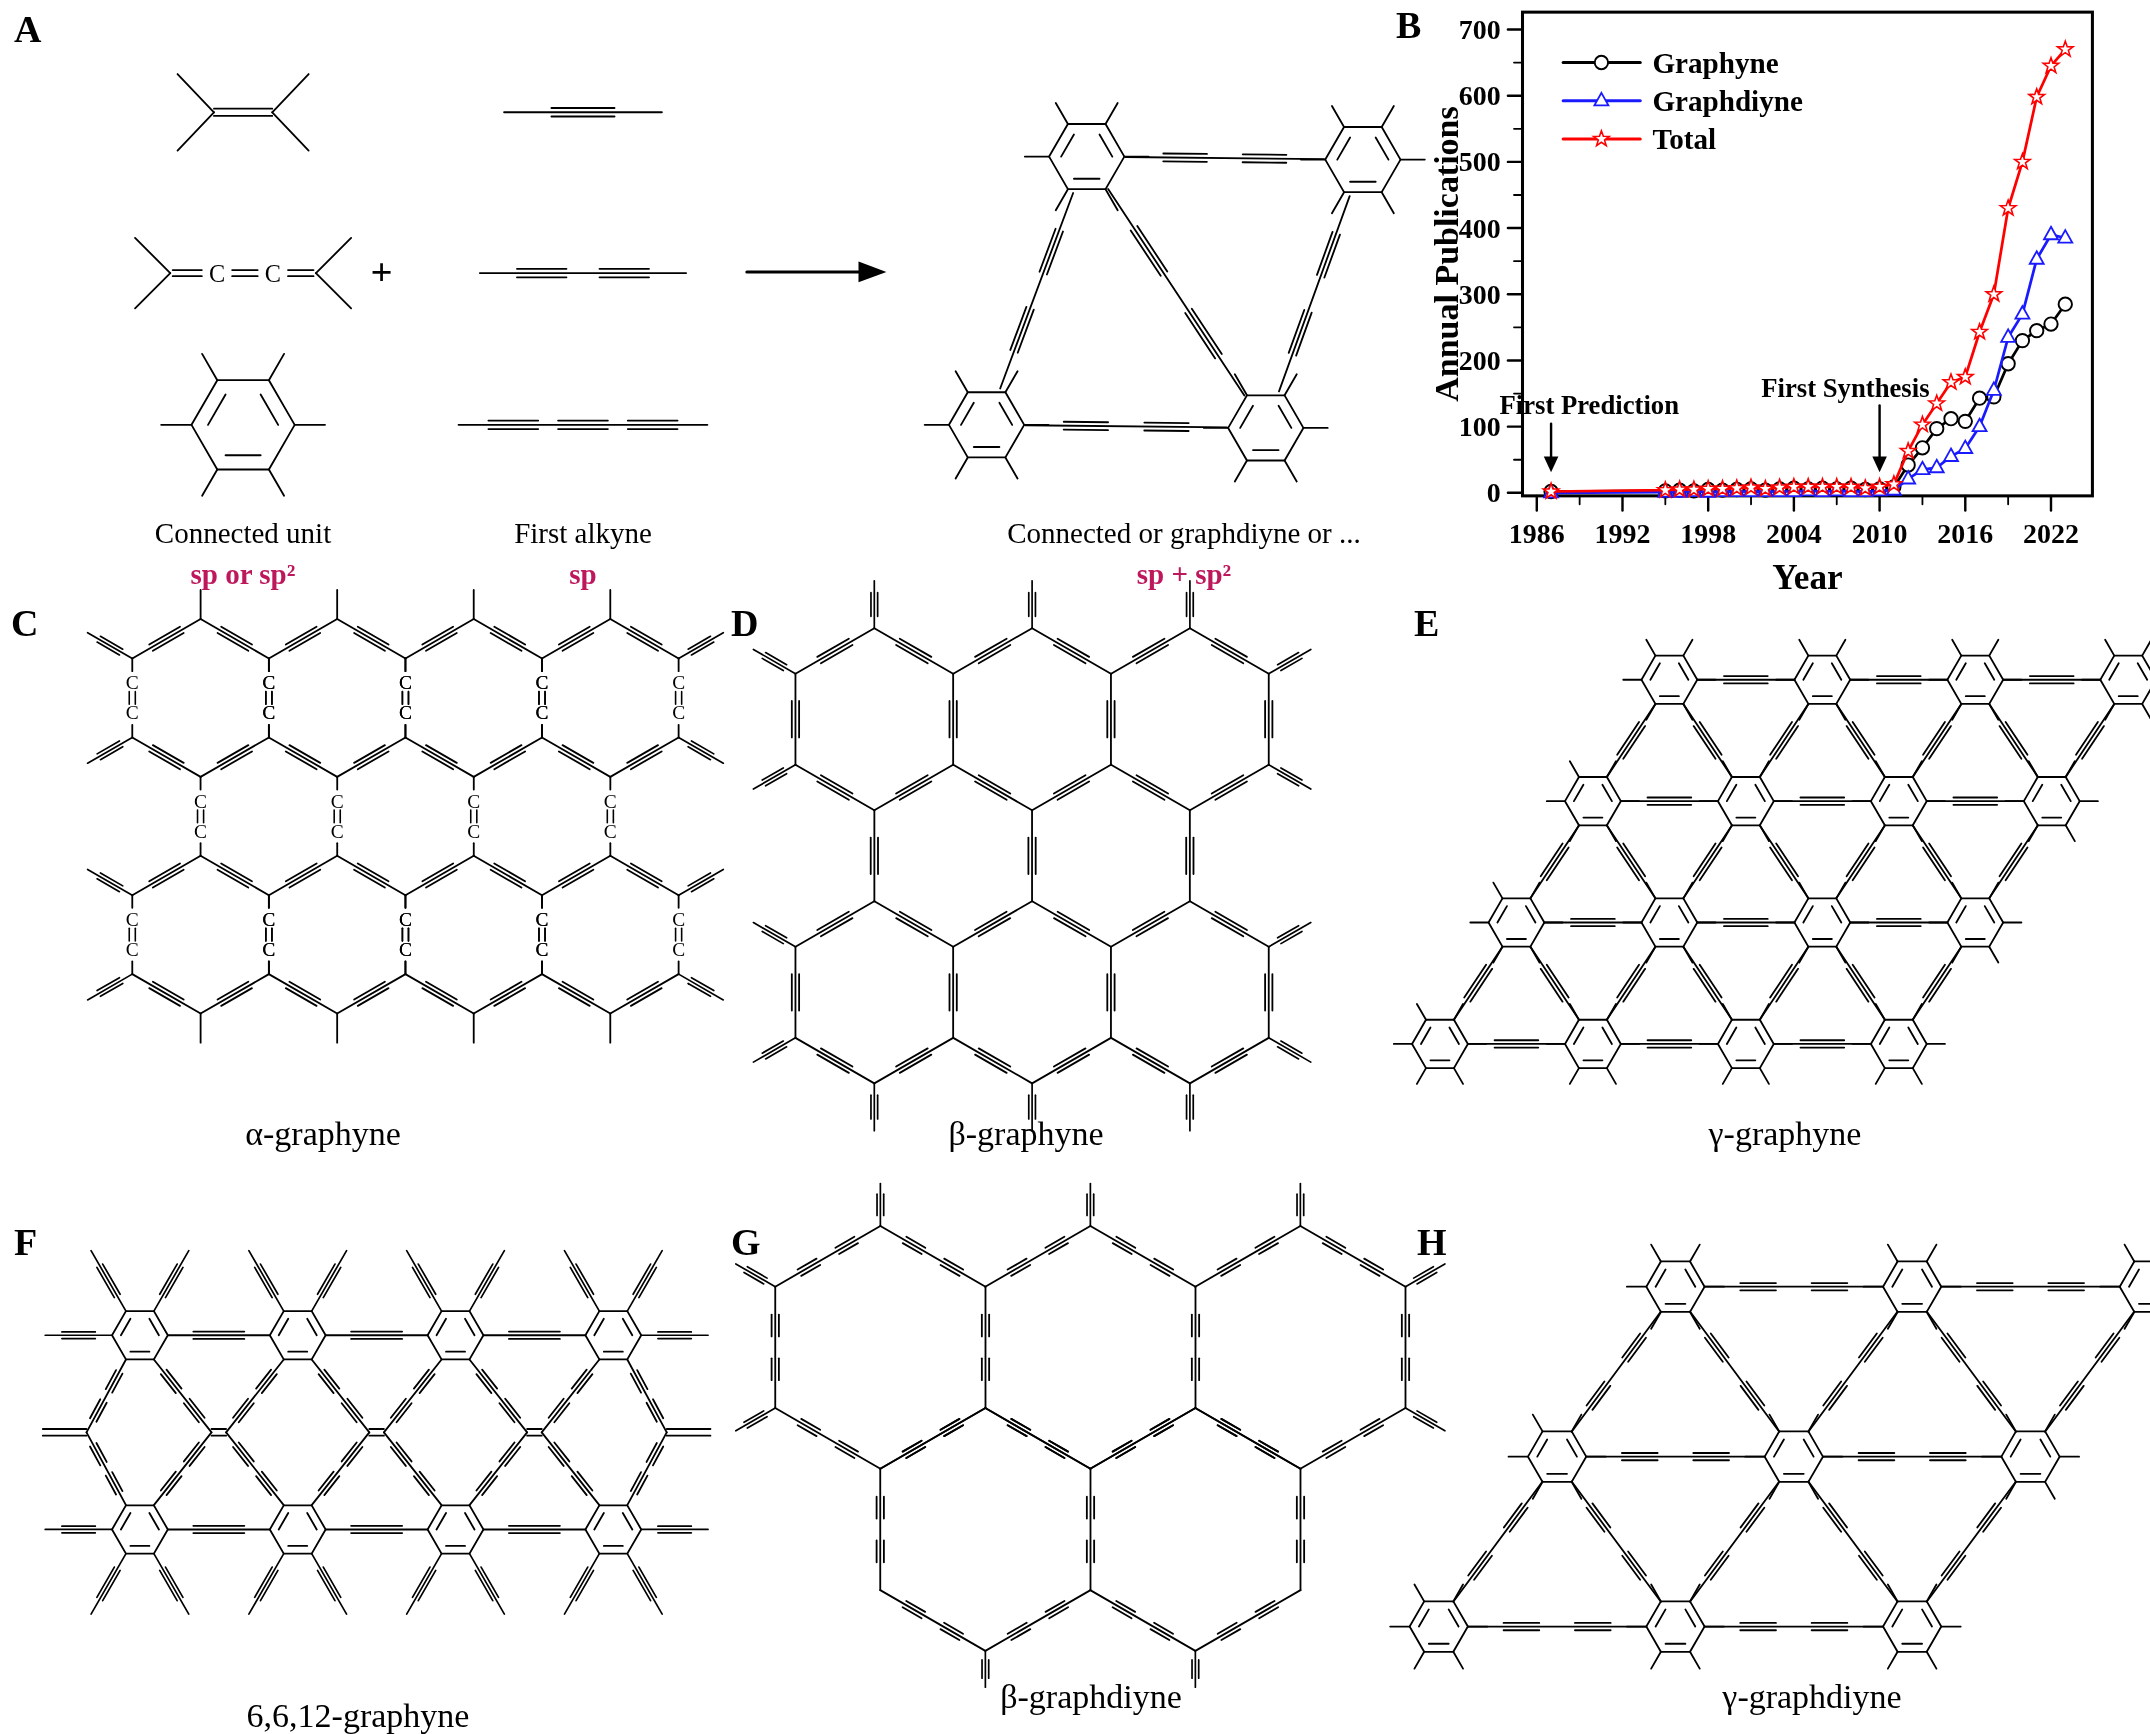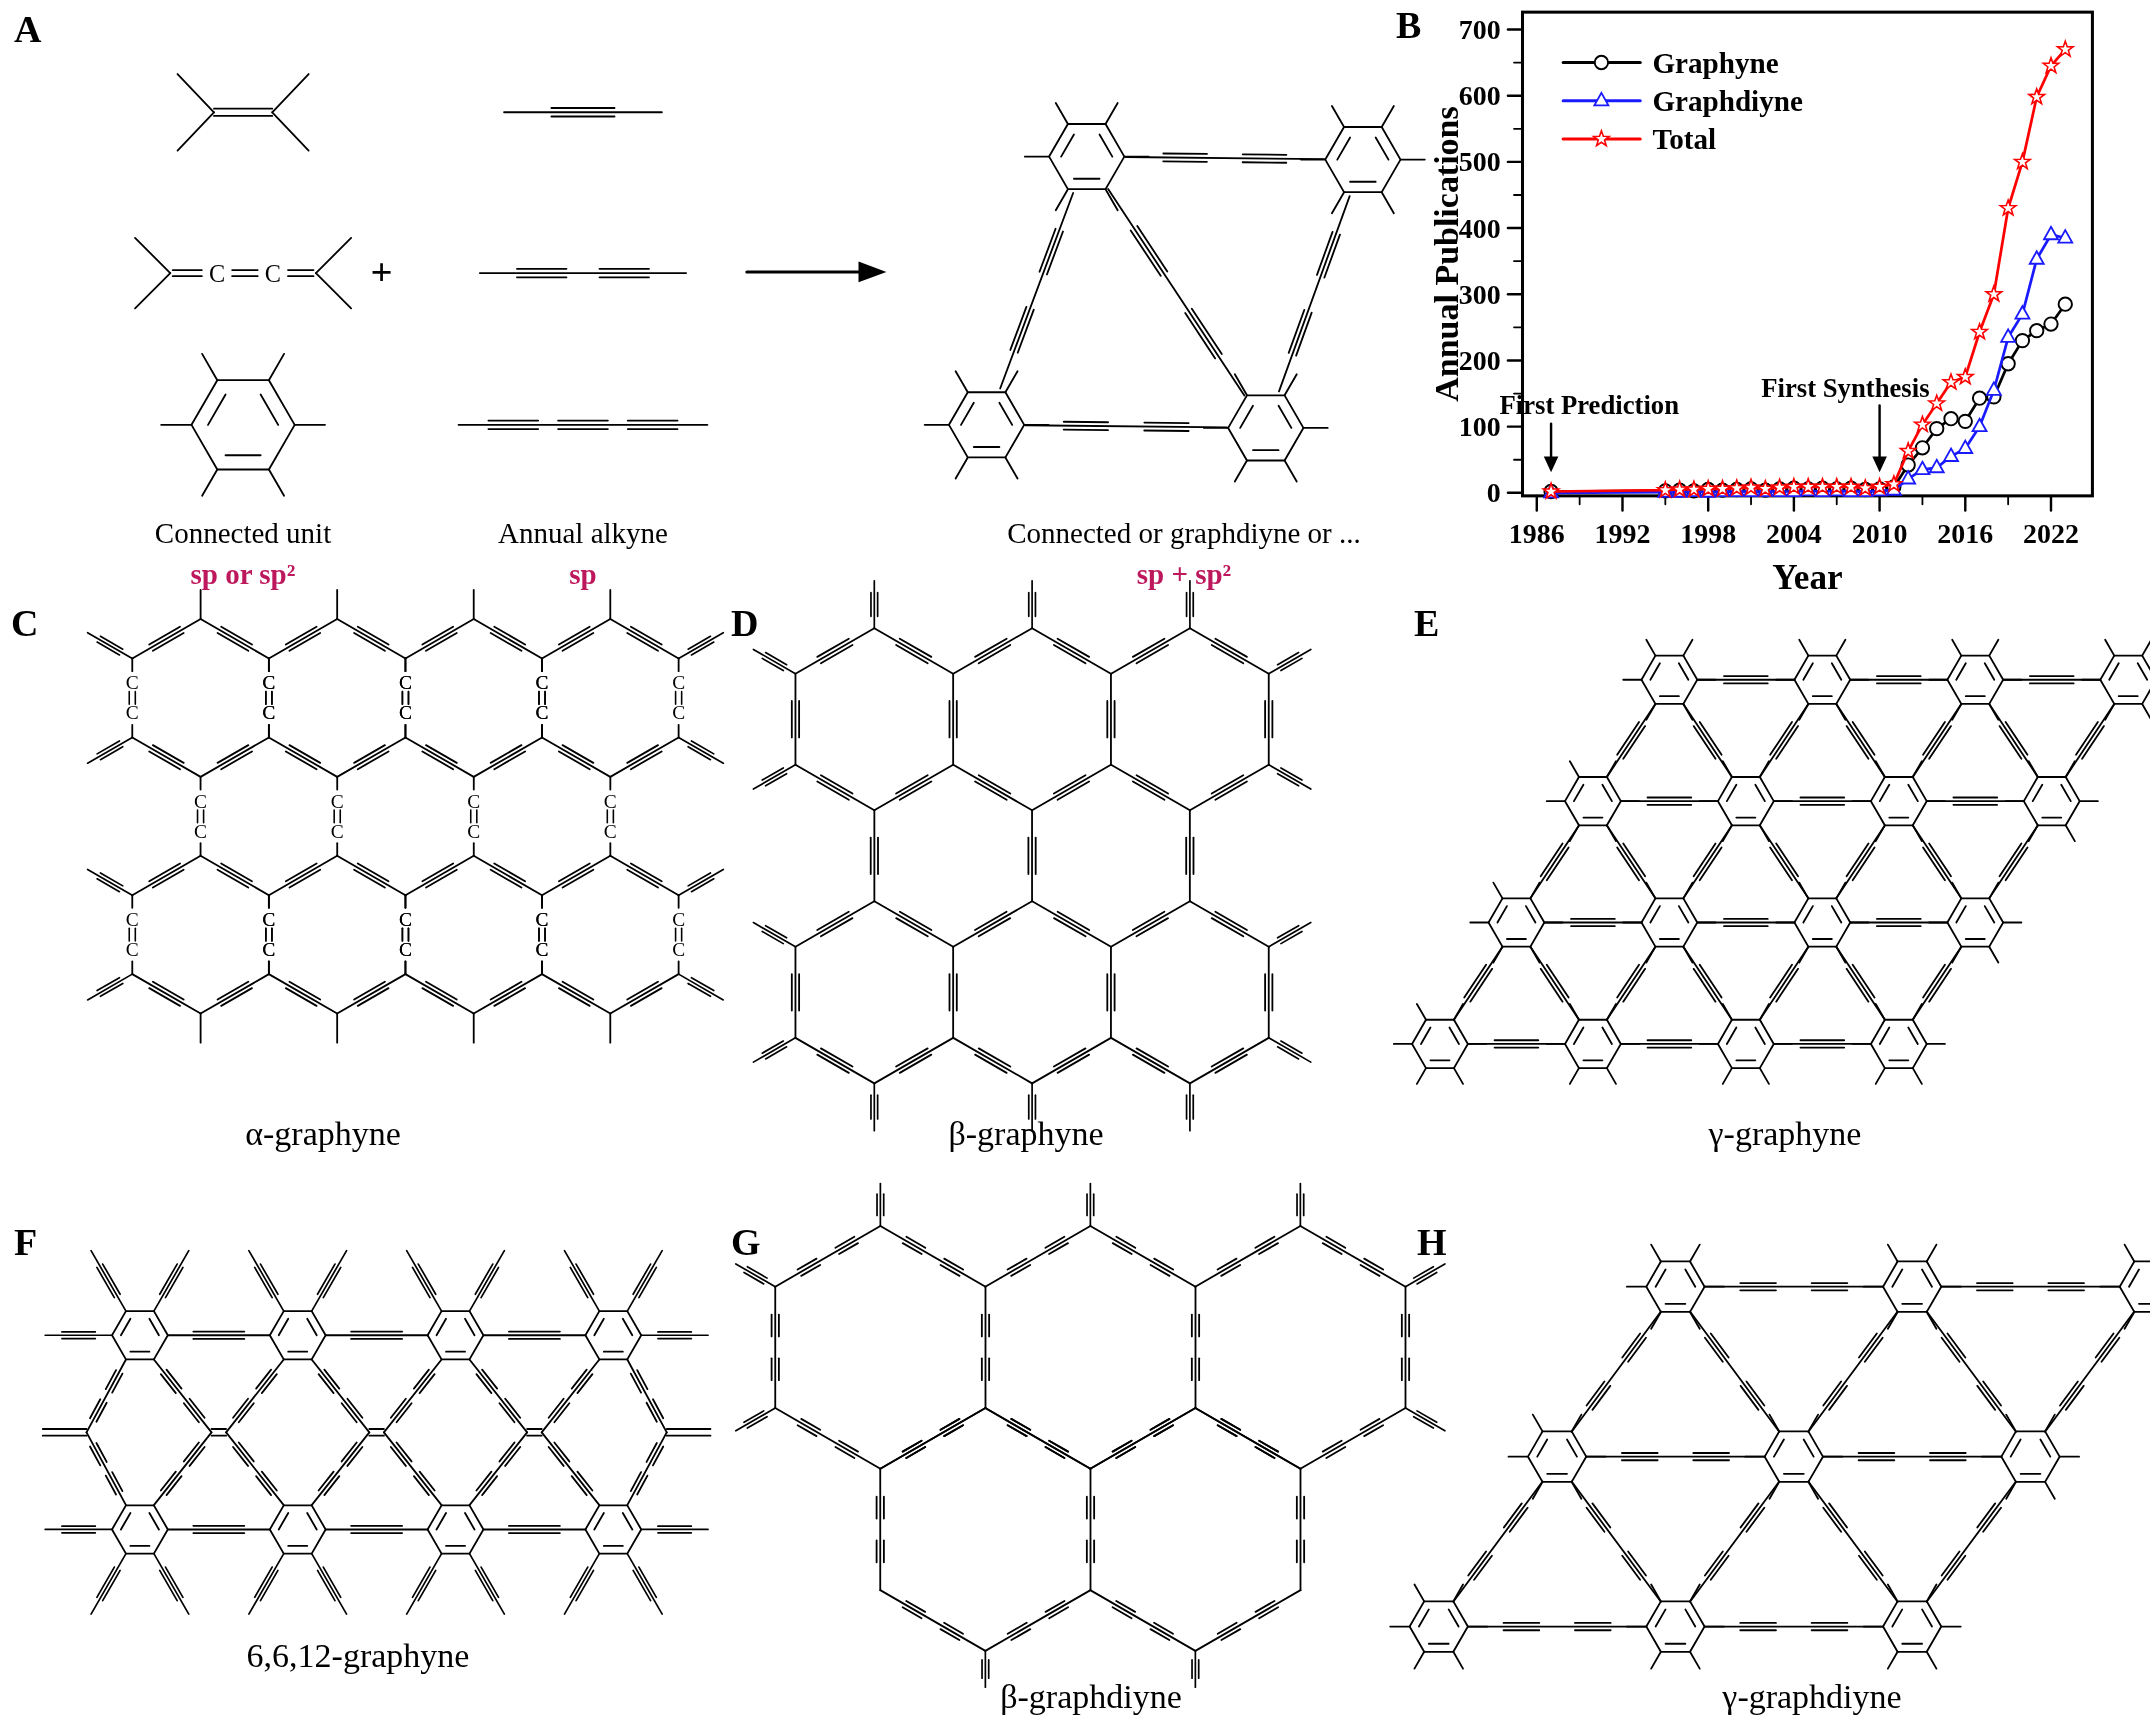--- a/index.html
+++ b/index.html
@@ -1506,24 +1506,24 @@
 <div class="plabel" style="left:1396px;top:6px">B</div>
 <div class="plabel" style="left:11px;top:604px">C</div>
 <div class="plabel" style="left:731px;top:604px">D</div>
 <div class="plabel" style="left:1414px;top:604px">E</div>
 <div class="plabel" style="left:14px;top:1223px">F</div>
 <div class="plabel" style="left:731px;top:1223px">G</div>
 <div class="plabel" style="left:1417px;top:1223px">H</div>
 
 <div class="capsm" style="left:243px;top:533px">Connected unit</div>
 <div class="capsub" style="left:243px;top:574px">sp or sp²</div>
-<div class="capsm" style="left:583px;top:533px">Annual alkyne</div>
+<div class="capsm" style="left:583px;top:533px">First alkyne</div>
 <div class="capsub" style="left:583px;top:574px">sp</div>
 <div class="capsm" style="left:1184px;top:533px">Connected or graphdiyne or ...</div>
 <div class="capsub" style="left:1184px;top:574px">sp + sp²</div>
 
 <div class="cap" style="left:323px;top:1134px">α-graphyne</div>
 <div class="cap" style="left:1026px;top:1134px">β-graphyne</div>
 <div class="cap" style="left:1785px;top:1134px">γ-graphyne</div>
-<div class="cap" style="left:358px;top:1656px">6,6,12-graphyne</div>
+<div class="cap" style="left:358px;top:1716px">6,6,12-graphyne</div>
 <div class="cap" style="left:1091px;top:1697px">β-graphdiyne</div>
 <div class="cap" style="left:1812px;top:1697px;color:#000000">γ-graphdiyne</div>
 
 
 </body></html>

